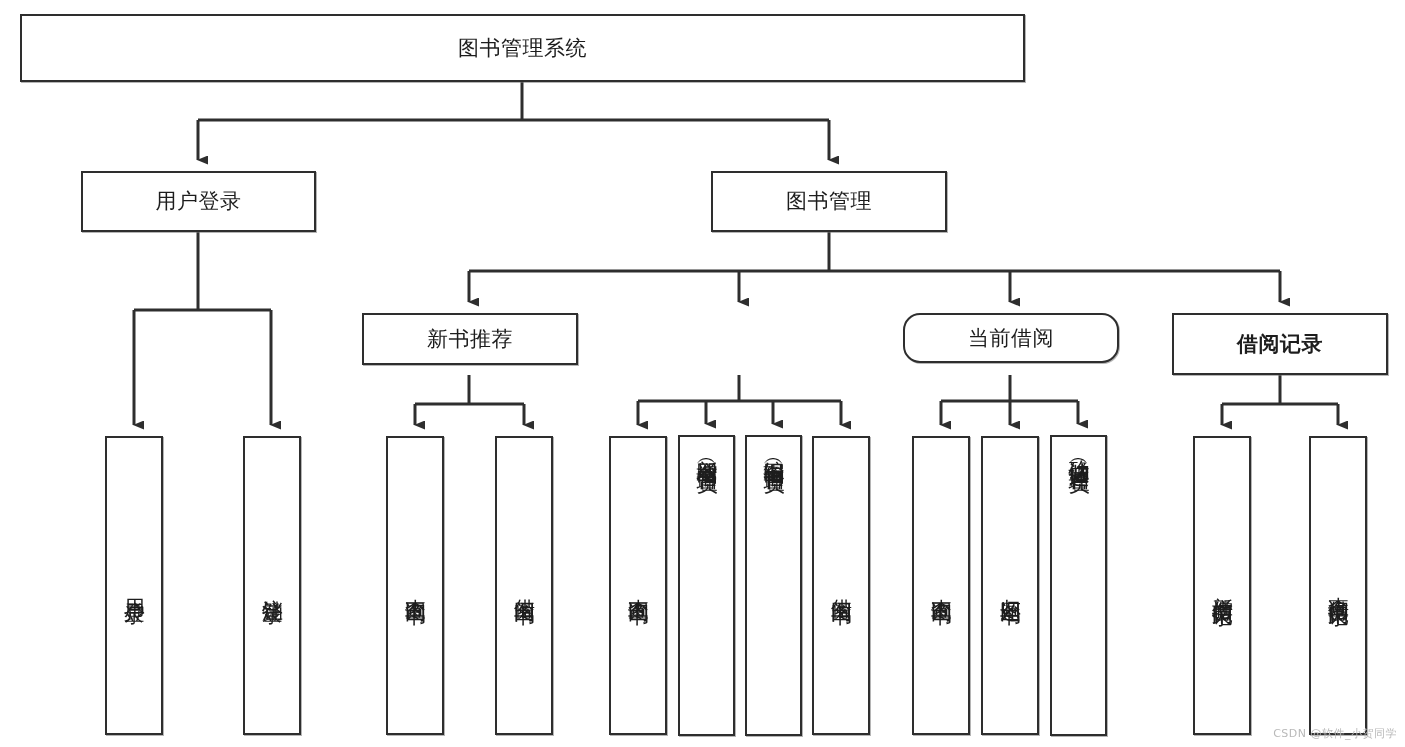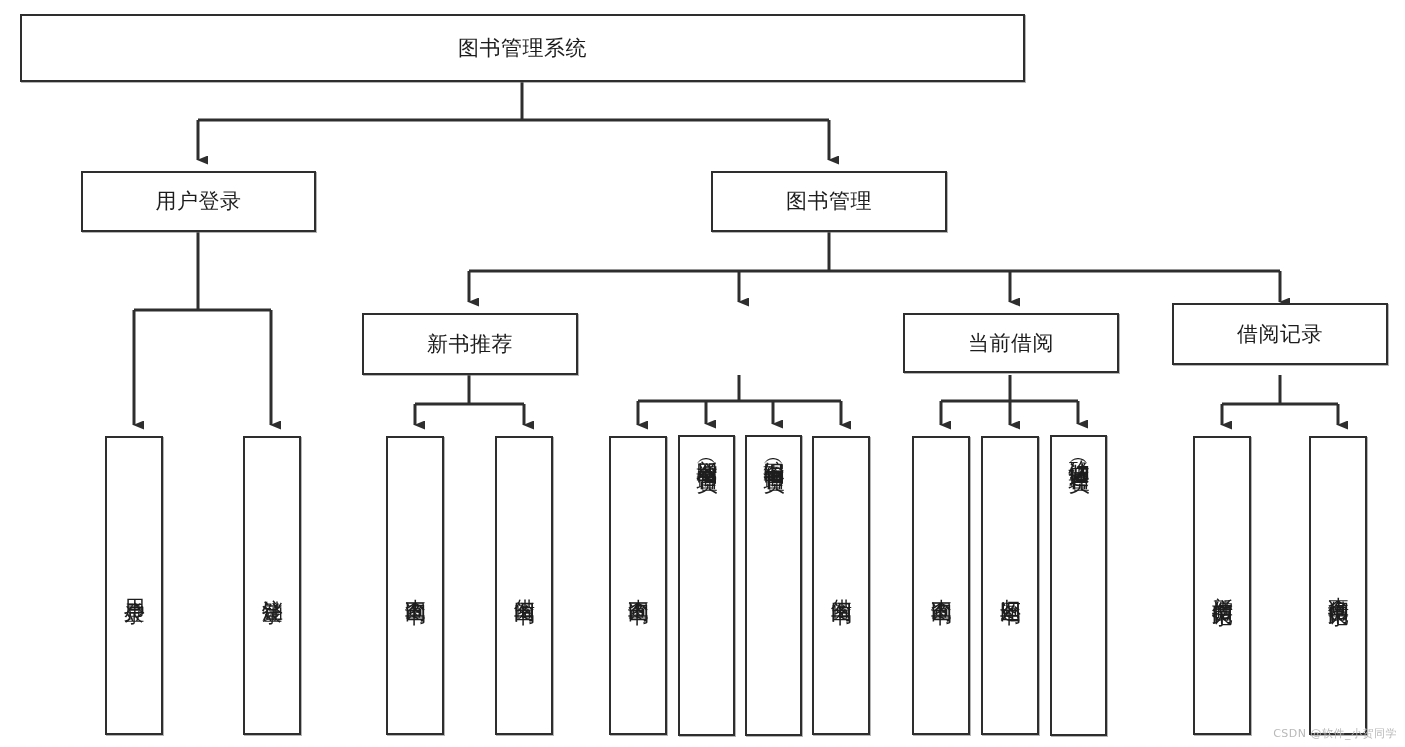--- a/index.html
+++ b/index.html
@@ -130,27 +130,27 @@
     <span class="node-label">图书管理系统</span>
   </div>
 
   <div class="node-box" style="left:81px; top:171px; width:235px; height:61px;">
     <span class="node-label">用户登录</span>
   </div>
   <div class="node-box" style="left:711px; top:171px; width:236px; height:61px;">
     <span class="node-label">图书管理</span>
   </div>
 
-  <div class="node-box" style="left:362px; top:313px; width:216px; height:62px;">
+  <div class="node-box" style="left:362px; top:313px; width:216px; height:52px;">
     <span class="node-label">新书推荐</span>
   </div>
-  <div class="node-box" style="left:903px; top:313px; width:216px; height:60px;">
+  <div class="node-box" style="left:903px; top:313px; width:216px; height:50px;border-radius:17px;">
     <span class="node-label">当前借阅</span>
   </div>
-  <div class="node-box" style="left:1172px; top:303px; width:216px; height:62px;">
+  <div class="node-box" style="left:1172px; top:313px; width:216px; height:62px;font-weight:bold;">
     <span class="node-label">借阅记录</span>
   </div>
 
   <div class="node-box vertical centered" style="left:105px; top:436px; width:58px; height:299px;">
     <span class="node-label">用户登录</span>
   </div>
   <div class="node-box vertical centered" style="left:243px; top:436px; width:58px; height:299px;">
     <span class="node-label">注销登录</span>
   </div>
 

